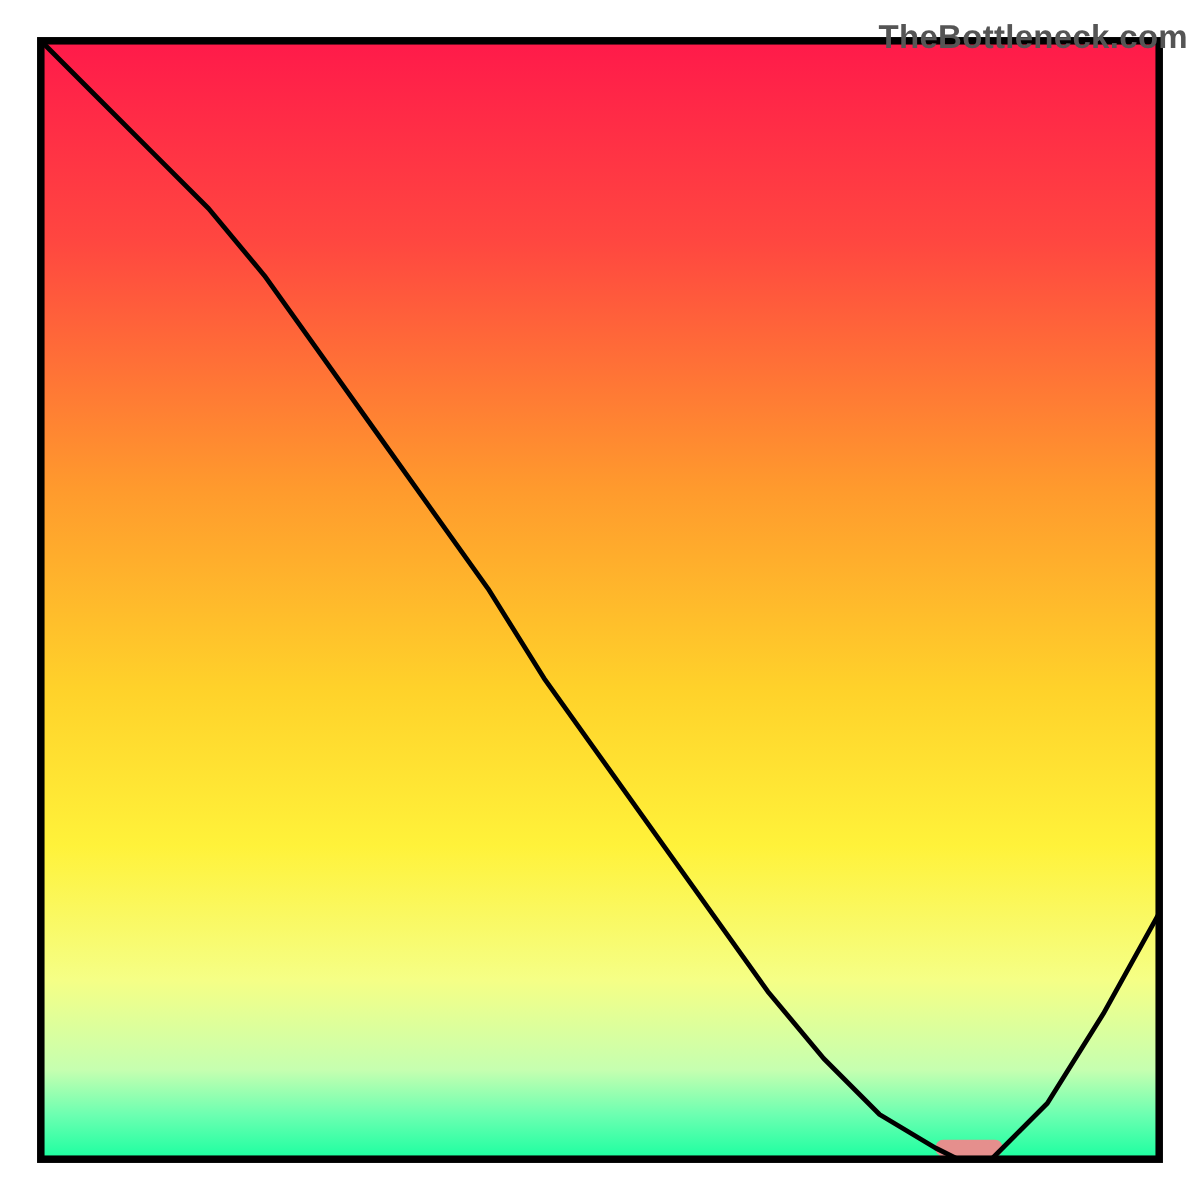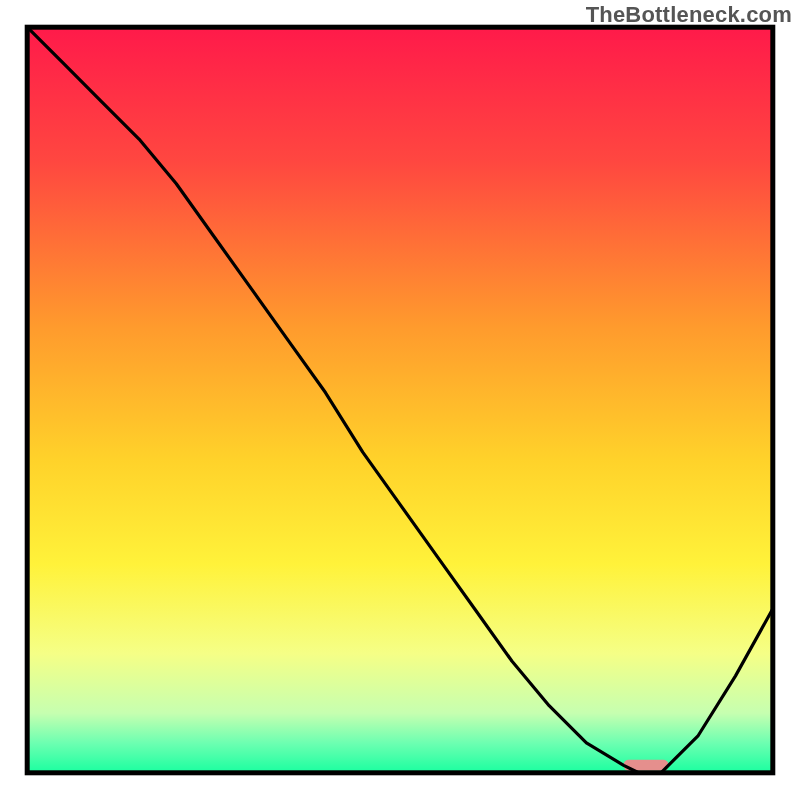--- a/index.html
+++ b/index.html
@@ -12,21 +12,21 @@
     overflow: hidden;
   }
   .frame {
     position: relative;
     width: 800px;
     height: 800px;
     box-sizing: border-box;
   }
   .watermark {
     position: absolute;
-    top: 2px;
+    top: 12px;
     right: 8px;
     font-size: 22px;
     font-weight: 600;
     color: #555555;
     letter-spacing: 0.2px;
     z-index: 10;
   }
   svg.chart {
     position: absolute;
     top: 0;

